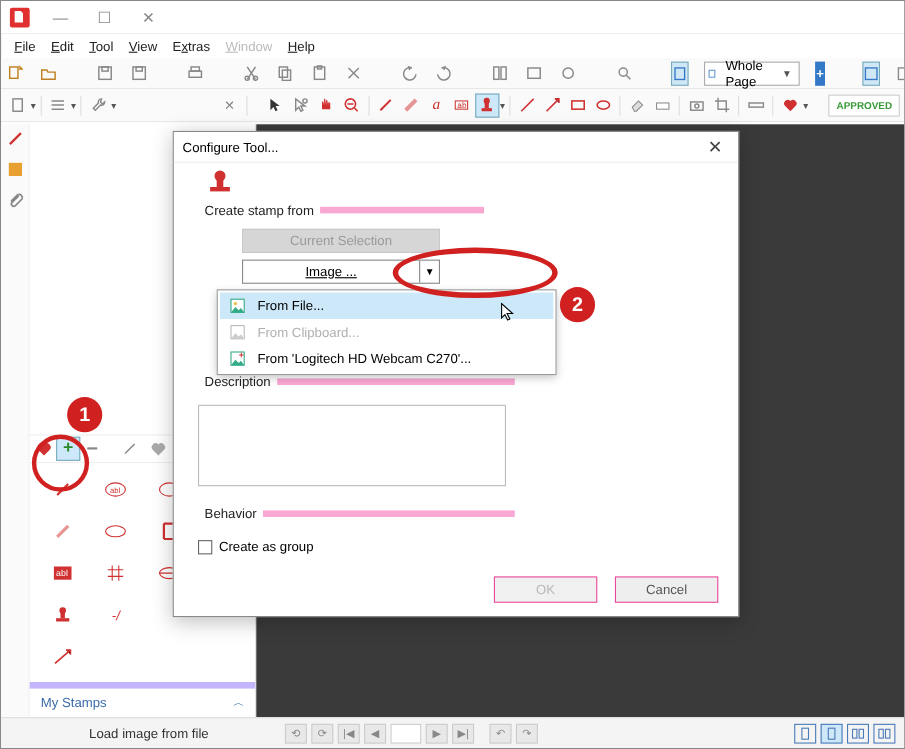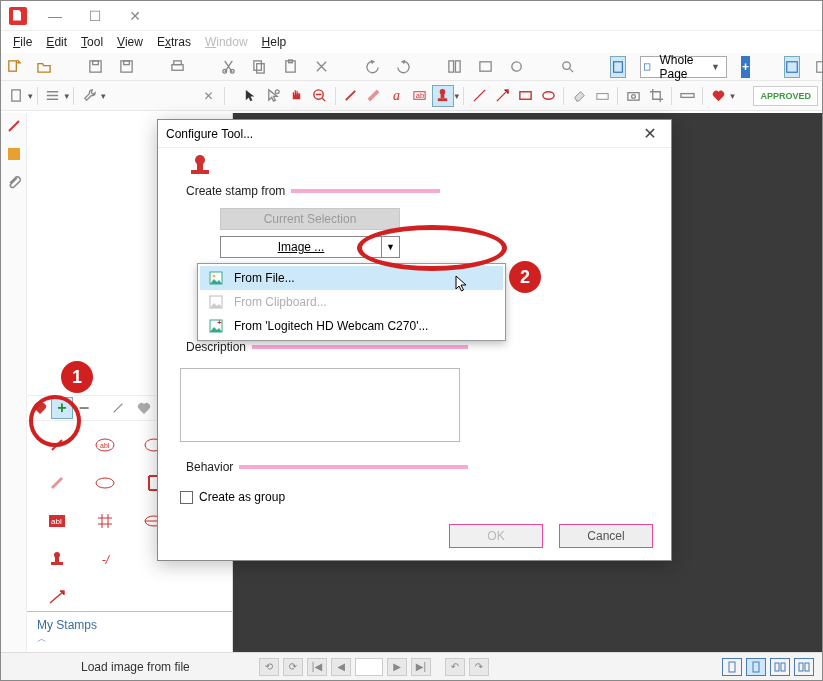--- a/index.html
+++ b/index.html
@@ -38,41 +38,41 @@
   .left-tools .lt { width: 18px; height: 18px; display:flex;align-items:center;justify-content:center; }
 
   .fav-panel { width: 206px; background: #fff; border-right: 1px solid #ddd; display:flex; flex-direction:column; }
   .fav-spacer { flex:0 0 282px; }
   .fav-toolbar { height: 26px; display:flex; align-items:center; padding:0 2px; gap:0px; border-top:1px solid #eee; border-bottom:1px solid #eee; position:relative;}
   .fav-toolbar .fbtn { width:22px; height:22px; display:flex; align-items:center; justify-content:center; border:1px solid transparent;}
   .fav-toolbar .fbtn.add { background:#cde8f8; border:1px solid #7ab; color:#2a8a2a; font-weight:bold; font-size:16px;}
   .fav-grid { flex:1; padding:6px; overflow:hidden; }
   .fav-grid table { width:100%; border-collapse:collapse; }
   .fav-grid td { width:25%; height:38px; text-align:center; vertical-align:middle; color:#404040; font-size:12px;}
-  .fav-footer { border-top:1px solid #c4b5fd; padding:6px 10px; color:#3a6aa8; display:flex; align-items:flex-start; justify-content:space-between;flex-direction:column;}
+  .fav-footer { border-top:6px solid #c4b5fd; padding:6px 10px; color:#3a6aa8; display:flex; align-items:flex-end; justify-content:space-between;}
   .fav-footer .chev { color:#3a6aa8; font-size:10px;}
 
   .canvas { flex:1; background:#3a3a3a; }
 
   
   .statusbar { position:absolute; bottom:0; left:0; right:0; height:28px; background:#f4f4f4; border-top:1px solid #ddd; display:flex; align-items:center; padding:0 8px; gap:10px; }
   .statusbar .status-text { flex:0 0 200px; color:#333; padding-left:72px;}
   .statusbar .nav { display:flex; gap:4px; align-items:center; margin-left:40px;}
   .statusbar .nav .nbtn { width:20px; height:18px; background:#e8e8e8; border:1px solid #ccc; display:flex;align-items:center;justify-content:center; color:#888; font-size:10px;}
   .statusbar .views { margin-left:auto; display:flex; gap:4px;}
   .statusbar .views .vbtn { width:20px; height:18px; border:1px solid #4a7ab8; display:flex;align-items:center;justify-content:center;}
   .statusbar .views .vbtn.act { background:#cde8f8;}
 
   
   .dialog { position:absolute; left:156px; top:118px; width:515px; height:442px; background:#fff; border:1px solid #888; box-shadow:0 4px 18px rgba(0,0,0,0.25); z-index:50;}
   .dialog .dtitle { height:28px; display:flex; align-items:center; padding:0 8px; border-bottom:1px solid #eee; font-size:12px;}
   .dialog .dtitle .dclose { margin-left:auto; font-size:16px; color:#444; width:26px; text-align:center;}
   .dialog .dicon { width:40px; height:26px; margin:4px 0 6px 22px; display:flex;align-items:center;justify-content:center;}
   .dialog .body { padding: 0 22px; }
-  fieldset.group { border:none; border-top:4px solid #f9a8d4; margin-top:6px; padding-top:10px; position:relative;}
+  fieldset.group { border:none; border-top:6px solid #f9a8d4; margin-top:6px; padding-top:10px; position:relative;}
   fieldset.group legend { padding:0 6px; color:#222; font-size:12px; background:#fff;}
   .sel-btn { width:180px; height:22px; background:#d6d6d6; color:#9a9a9a; display:flex;align-items:center;justify-content:center; margin:0 auto 6px; border:1px solid #c8c8c8;}
   .combo { width:180px; height:22px; margin:0 auto; border:1px solid #888; display:flex; align-items:center; position:relative; background:#fff;}
   .combo .label { flex:1; text-align:center; text-decoration:underline;}
   .combo .arrow { width:18px; height:100%; border-left:1px solid #888; display:flex;align-items:center;justify-content:center; font-size:9px;}
   .desc-box { width:280px; height:74px; border:1px solid #bbb; margin-top:4px; background:#fff;}
   .chk-row { display:flex; align-items:center; gap:6px; margin-top:6px;}
   .chk-row .chk { width:13px; height:13px; border:1px solid #666; background:#fff;}
   .dlg-buttons { position:absolute; bottom:12px; right:18px; display:flex; gap:16px;}
   .dlg-buttons .dbtn { width:94px; height:24px; border:1px solid #ec4899; background:#eee; display:flex;align-items:center;justify-content:center; color:#555;}

